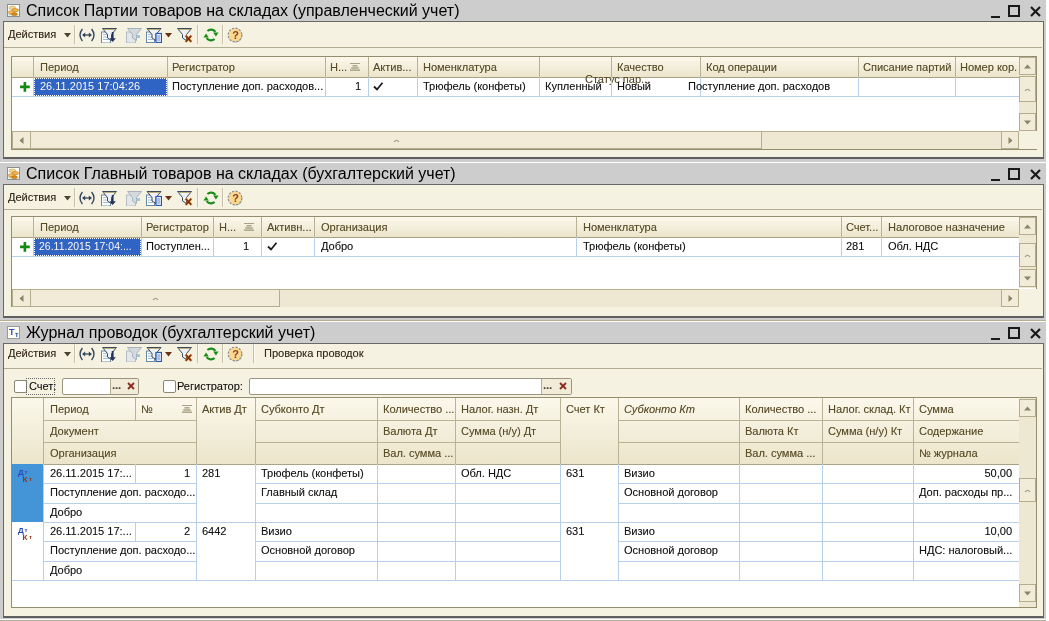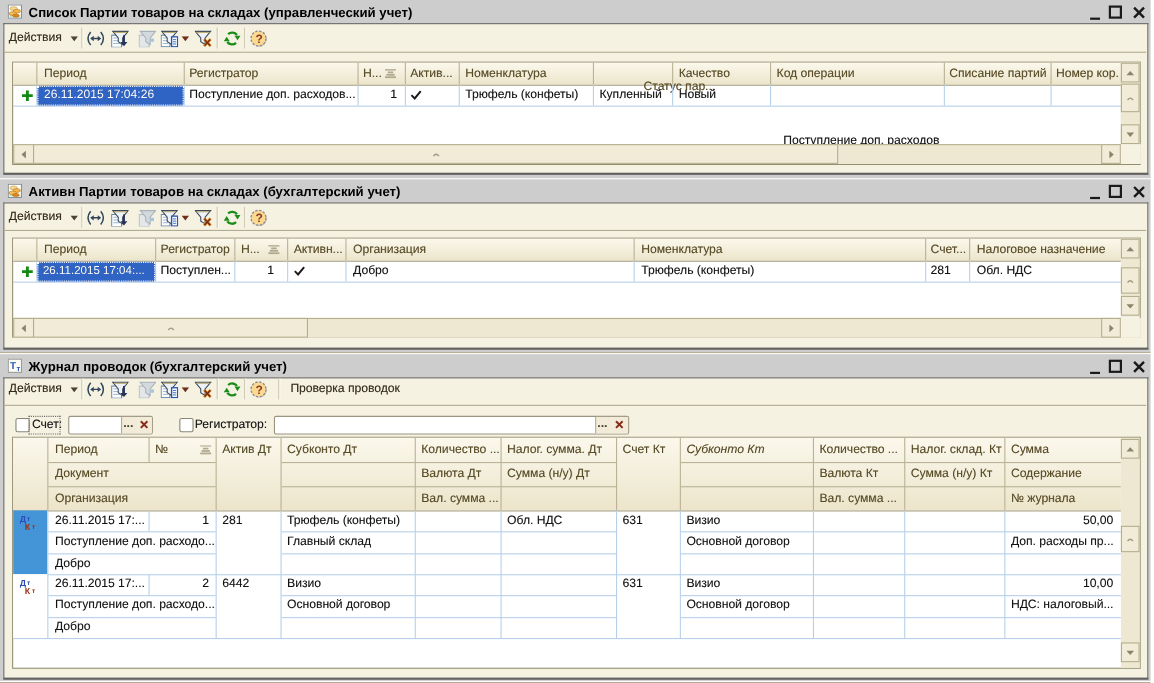--- a/index.html
+++ b/index.html
@@ -1,18 +1,18 @@
 <!DOCTYPE html>
 <html><head><meta charset="utf-8"><style>
 html,body{margin:0;padding:0;width:1049px;height:621px;background:#ffffff;overflow:hidden;}
 body{position:relative;font-family:"Liberation Sans",sans-serif;}
 div{position:absolute;box-sizing:border-box;}
 .t{font-size:11px;color:#111;white-space:nowrap;line-height:13px;text-shadow:0.25px 0 rgba(0,0,0,0.3);}
 .ht{text-shadow:0.25px 0 rgba(87,74,38,0.35);font-size:11px;color:#574a26;white-space:nowrap;line-height:13px;}
-.title{font-size:12px;font-weight:bold;color:#000;white-space:nowrap;line-height:14px;}
+.title{font-size:16px;font-weight:normal;color:#000;white-space:nowrap;line-height:14px;}
 </style></head><body>
 <div class="" style="left:0px;top:0px;width:1046px;height:162px;background:#cdcdcd;"></div>
 <div class="" style="left:3px;top:21px;width:1039px;height:135px;background:#f6f2e1;border:1px solid #696969;border-bottom:2px solid #606060;box-sizing:content-box;"></div>
 <svg width="13" height="13" viewBox="0 0 13 13" style="position:absolute;left:7px;top:4px;">
     <rect x="0.5" y="0.5" width="12" height="12" fill="#ffffff" stroke="#8a8f94"></rect>
     <rect x="1.5" y="10" width="10" height="1.6" fill="#bfe8c8"></rect>
     <ellipse cx="5.4" cy="3.8" rx="3.4" ry="1.7" fill="#f4d898" stroke="#c8a040" stroke-width="0.6"></ellipse>
     <ellipse cx="8.2" cy="6.2" rx="3.4" ry="1.7" fill="#f2b64e" stroke="#c07818" stroke-width="0.6"></ellipse>
     <ellipse cx="4.6" cy="8.4" rx="3.4" ry="1.7" fill="#f2c05e" stroke="#c07818" stroke-width="0.6"></ellipse>
     <ellipse cx="7.4" cy="10.2" rx="3" ry="1.4" fill="#e08818" stroke="#a86010" stroke-width="0.5"></ellipse>
@@ -141,21 +141,21 @@
 <div class="" style="left:34px;top:78px;width:133px;height:18px;background:#2f63c4;border:1px dotted #ffffff;"></div>
 <div class="t" style="left:40px;top:80px;color:#fff;">26.11.2015 17:04:26</div>
 <div class="t" style="left:172px;top:80px;">Поступление доп. расходов...</div>
 <div class="t" style="left:345px;top:80px;width:16px;text-align:right;">1</div>
 <svg width="11" height="9" viewBox="0 0 11 9" style="position:absolute;left:373px;top:82px;">
     <path d="M1 4.5 L4 7.5 L9.5 0.8" fill="none" stroke="#1c1c1c" stroke-width="1.8"></path>
   </svg>
 <div class="t" style="left:423px;top:80px;">Трюфель (конфеты)</div>
 <div class="t" style="left:545px;top:80px;">Купленный</div>
 <div class="t" style="left:617px;top:80px;">Новый</div>
-<div class="t" style="left:712px;top:80px;margin-top:42px;">Поступление доп. расходов</div>
+<div class="t" style="left:688px;top:80px;">Поступление доп. расходов</div>
 <div class="" style="left:1019px;top:57px;width:1px;height:74px;background:#b5ae8e;"></div>
 <div class="" style="left:1019px;top:57px;width:17px;height:74px;background:#eee8d2;"></div>
 <div class="" style="left:1019px;top:57px;width:17px;height:18px;background:#f1ebd7;border:1px solid #b5ae8e;box-sizing:border-box;"></div>
 <svg width="7" height="7" viewBox="0 0 7 7" style="position:absolute;left:1024.0px;top:62.5px;">
     <path d="M0 5.5 L7 5.5 L3.5 1.5 Z" fill="#8a8468"></path>
   </svg>
 <div class="" style="left:1019px;top:76px;width:17px;height:26px;background:#f1ebd7;border:1px solid #b5ae8e;box-sizing:border-box;"></div>
 <svg width="7" height="7" viewBox="0 0 7 7" style="position:absolute;left:1024.0px;top:85.5px;">
     <path d="M1 5 Q3.5 1.5 6 5" fill="none" stroke="#a39c80" stroke-width="1.2"></path>
   </svg>
@@ -180,21 +180,21 @@
 <div class="" style="left:0px;top:163px;width:1046px;height:157px;background:#cdcdcd;"></div>
 <div class="" style="left:3px;top:184px;width:1039px;height:131px;background:#f6f2e1;border:1px solid #696969;border-bottom:2px solid #606060;box-sizing:content-box;"></div>
 <svg width="13" height="13" viewBox="0 0 13 13" style="position:absolute;left:7px;top:167px;">
     <rect x="0.5" y="0.5" width="12" height="12" fill="#ffffff" stroke="#8a8f94"></rect>
     <rect x="1.5" y="10" width="10" height="1.6" fill="#bfe8c8"></rect>
     <ellipse cx="5.4" cy="3.8" rx="3.4" ry="1.7" fill="#f4d898" stroke="#c8a040" stroke-width="0.6"></ellipse>
     <ellipse cx="8.2" cy="6.2" rx="3.4" ry="1.7" fill="#f2b64e" stroke="#c07818" stroke-width="0.6"></ellipse>
     <ellipse cx="4.6" cy="8.4" rx="3.4" ry="1.7" fill="#f2c05e" stroke="#c07818" stroke-width="0.6"></ellipse>
     <ellipse cx="7.4" cy="10.2" rx="3" ry="1.4" fill="#e08818" stroke="#a86010" stroke-width="0.5"></ellipse>
   </svg>
-<div class="title" style="left:26px;top:167px;">Активн Партии товаров на складах (бухгалтерский учет)</div>
+<div class="title" style="left:26px;top:167px;">Список Главный товаров на складах (бухгалтерский учет)</div>
 <div class="" style="left:991px;top:179px;width:9px;height:2px;background:#1a1a1a;"></div>
 <div class="" style="left:1008px;top:168px;width:12px;height:12px;border:2px solid #1a1a1a;background:transparent;"></div>
 <svg width="11" height="11" viewBox="0 0 11 11" style="position:absolute;left:1030px;top:169px;">
     <path d="M1 1 L10 10 M10 1 L1 10" stroke="#1a1a1a" stroke-width="2.2"></path>
   </svg>
 <div class="t" style="left:8px;top:191px;color:#33291a;">Действия</div>
 <svg width="7" height="5" viewBox="0 0 7 5" style="position:absolute;left:64px;top:196px;">
     <path d="M0 0 L7 0 L3.5 4.5 Z" fill="#4a4436"></path>
   </svg>
 <div class="" style="left:74px;top:188px;width:1px;height:19px;background:#c6c0a8;"></div>
@@ -467,21 +467,21 @@
 <div class="" style="left:256px;top:420px;width:304px;height:1px;background:#b9b294;"></div>
 <div class="" style="left:619px;top:420px;width:400px;height:1px;background:#b9b294;"></div>
 <div class="" style="left:44px;top:442px;width:152px;height:1px;background:#b9b294;"></div>
 <div class="" style="left:256px;top:442px;width:304px;height:1px;background:#b9b294;"></div>
 <div class="" style="left:619px;top:442px;width:400px;height:1px;background:#b9b294;"></div>
 <div class="ht" style="left:50px;top:403px;">Период</div>
 <div class="ht" style="left:141px;top:403px;">№</div>
 <div class="ht" style="left:202px;top:403px;">Актив Дт</div>
 <div class="ht" style="left:261px;top:403px;">Субконто Дт</div>
 <div class="ht" style="left:383px;top:403px;">Количество ...</div>
-<div class="ht" style="left:461px;top:403px;">Налог. сумма. Дт</div>
+<div class="ht" style="left:461px;top:403px;">Налог. назн. Дт</div>
 <div class="ht" style="left:566px;top:403px;">Счет Кт</div>
 <div class="ht" style="left:624px;top:403px;font-style:italic;">Субконто Кт</div>
 <div class="ht" style="left:745px;top:403px;">Количество ...</div>
 <div class="ht" style="left:828px;top:403px;">Налог. склад. Кт</div>
 <div class="ht" style="left:919px;top:403px;">Сумма</div>
 <div class="ht" style="left:50px;top:425px;">Документ</div>
 <div class="ht" style="left:383px;top:425px;">Валюта Дт</div>
 <div class="ht" style="left:461px;top:425px;">Сумма (н/у) Дт</div>
 <div class="ht" style="left:745px;top:425px;">Валюта Кт</div>
 <div class="ht" style="left:828px;top:425px;">Сумма (н/у) Кт</div>

